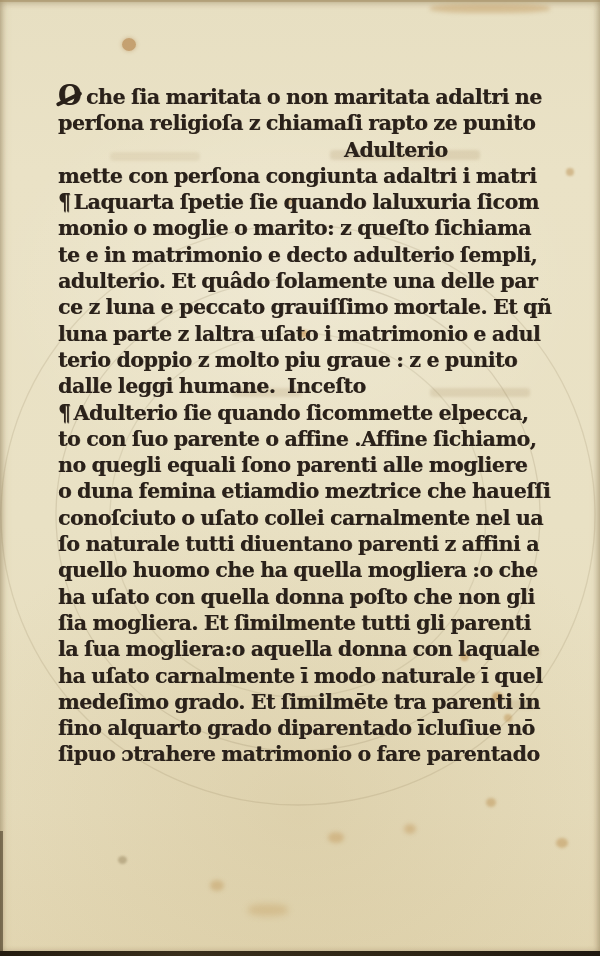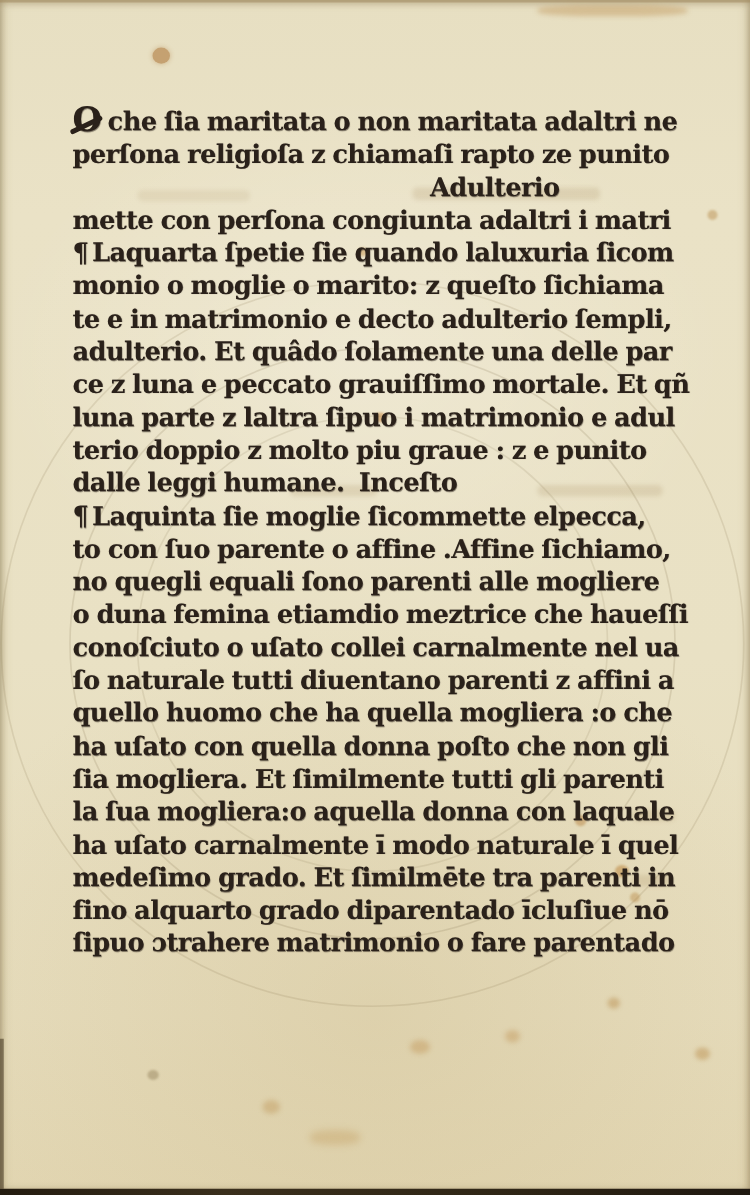--- a/index.html
+++ b/index.html
@@ -84,24 +84,24 @@
 <div class="textblock">
     <div class="line line-0"><span class="initial">O</span><span>che ſia maritata o non maritata adaltri ne</span></div>
     <div class="line line-1"><span>perſona religioſa z chiamaſi rapto ze punito</span></div>
     <div class="line line-2"><span class="heading">Adulterio</span></div>
     <div class="line line-4"><span>mette con perſona congiunta adaltri i matri</span></div>
     <div class="line line-3"><span class="pilcrow">¶</span><span>Laquarta ſpetie ſie quando laluxuria ſicom</span></div>
     <div class="line line-5"><span>monio o moglie o marito: z queſto ſichiama</span></div>
     <div class="line line-7"><span>te e in matrimonio e decto adulterio ſempli,</span></div>
     <div class="line line-6"><span>adulterio. Et quâdo ſolamente una  delle par</span></div>
     <div class="line line-8"><span>ce z luna e peccato grauiſſimo mortale. Et qñ</span></div>
-    <div class="line line-9"><span>luna parte z laltra ſipuo i matrimonio e adul</span></div>
+    <div class="line line-9"><span>luna parte z laltra uſato i matrimonio e adul</span></div>
     <div class="line line-10"><span>terio doppio  z molto piu graue : z e punito</span></div>
     <div class="line line-11"><span>dalle leggi humane.</span><span class="heading">Inceſto</span></div>
-    <div class="line line-12"><span class="pilcrow">¶</span><span>Laquinta ſie moglie ſicommette elpecca,</span></div>
+    <div class="line line-12"><span class="pilcrow">¶</span><span>Adulterio ſie quando ſicommette elpecca,</span></div>
     <div class="line line-13"><span>to con ſuo parente o affine .Affine ſichiamo,</span></div>
     <div class="line line-14"><span>no quegli equali ſono  parenti alle mogliere</span></div>
     <div class="line line-15"><span>o duna femina etiamdio meztrice che haueſſi</span></div>
     <div class="line line-16"><span>conoſciuto o uſato collei carnalmente nel ua</span></div>
     <div class="line line-17"><span>ſo naturale tutti diuentano  parenti z affini a</span></div>
     <div class="line line-18"><span>quello huomo che ha quella mogliera :o che</span></div>
     <div class="line line-19"><span>ha uſato con quella donna poſto che non gli</span></div>
     <div class="line line-20"><span>ſia mogliera. Et ſimilmente tutti  gli parenti</span></div>
     <div class="line line-22"><span>la ſua mogliera:o aquella donna con laquale</span></div>
     <div class="line line-23"><span>ha uſato carnalmente ī modo naturale ī quel</span></div>

